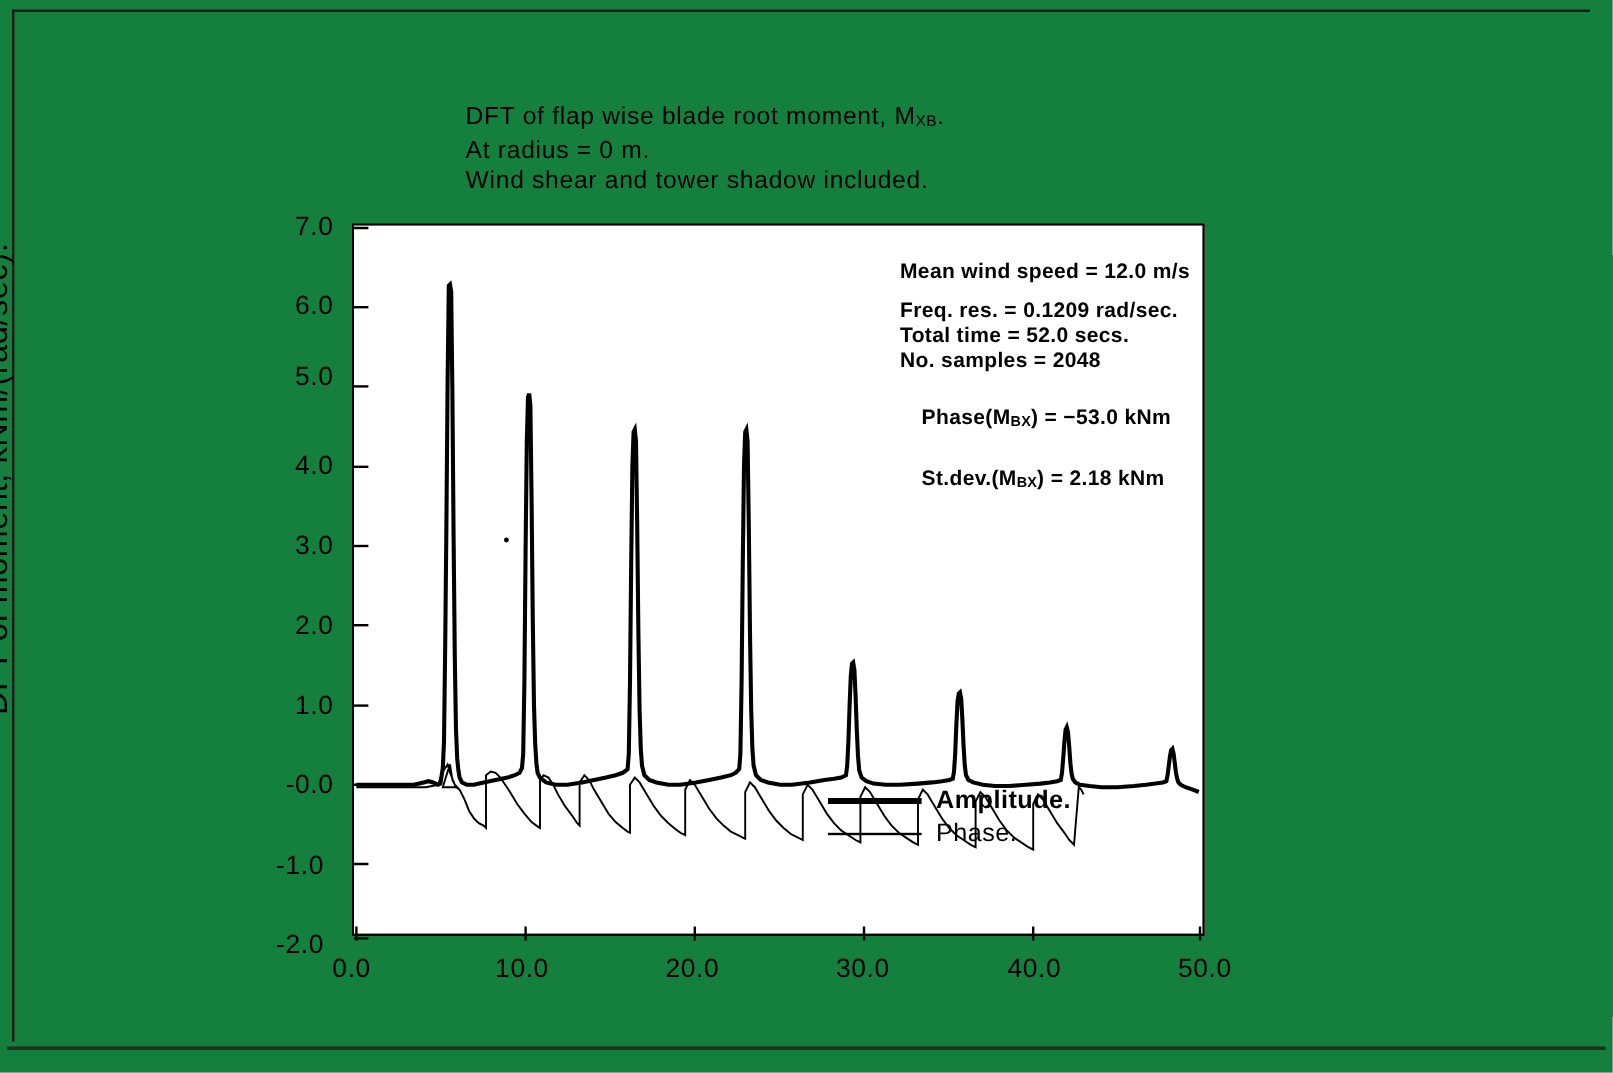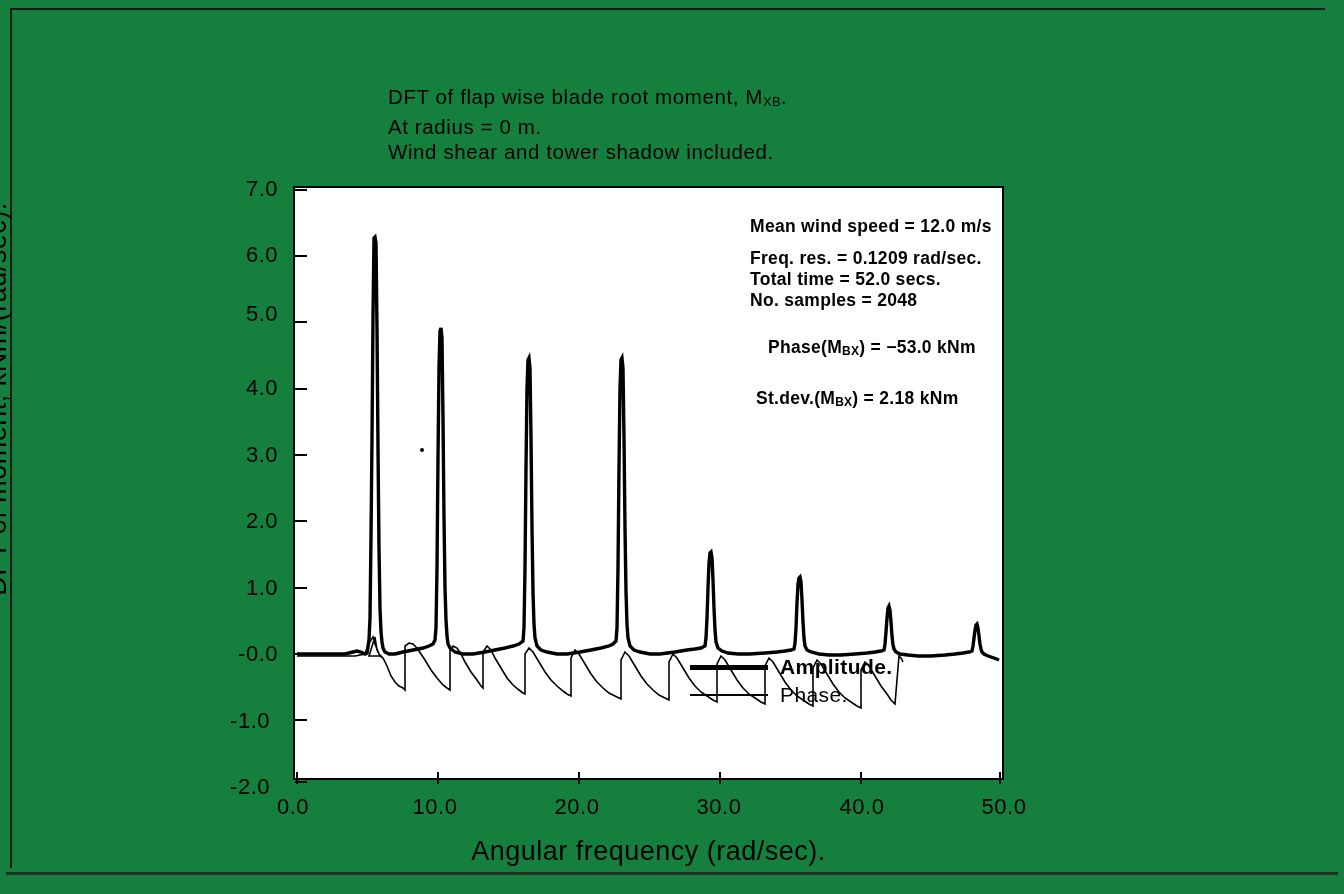--- a/index.html
+++ b/index.html
@@ -168,21 +168,20 @@
   <div class="figure">
 
     <div class="caption">
       <div><span>DFT of flap wise blade root moment, M</span><span class="sub">XB</span><span>.</span></div>
       <div>At radius = 0 m.</div>
       <div>Wind shear and tower shadow included.</div>
     </div>
 
     <div class="ylabel">DFT of moment, kNm/(rad/sec).</div>
 
-    <div class="xlabel">Angular frequency (rad/sec).</div>
 
     <div class="ytick" style="left:188px; top:176px;">7.0</div>
     <div class="ytick" style="left:188px; top:242px;">6.0</div>
     <div class="ytick" style="left:188px; top:301px;">5.0</div>
     <div class="ytick" style="left:188px; top:375px;">4.0</div>
     <div class="ytick" style="left:188px; top:442px;">3.0</div>
     <div class="ytick" style="left:188px; top:508px;">2.0</div>
     <div class="ytick" style="left:188px; top:575px;">1.0</div>
     <div class="ytick" style="left:188px; top:641px;">-0.0</div>
     <div class="ytick" style="left:180px; top:708px;">-1.0</div>
@@ -265,21 +264,21 @@
 
       <div class="annot">
         <div>Mean wind speed = 12.0 m/s</div>
         <div class="gap"></div>
         <div>Freq. res. = 0.1209 rad/sec.</div>
         <div>Total time = 52.0 secs.</div>
         <div>No. samples = 2048</div>
         <div class="gap2"></div>
         <div style="margin-left:18px;"><span>Phase(M</span><span class="sub">BX</span><span>)  =  −53.0  kNm</span></div>
         <div class="gap2"></div>
-        <div style="margin-left:6px;"><span>St.dev.(M</span><span class="sub">BX</span><span>)  =  2.18  kNm</span></div>
+        <div style="margin-left:18px;"><span>St.dev.(M</span><span class="sub">BX</span><span>)  =  2.18  kNm</span></div>
       </div>
 
       <div class="legend">
         <div class="legend-row">
           <span class="legend-line thick"></span>
           <span class="legend-label bold">Amplitude.</span>
         </div>
         <div class="legend-row">
           <span class="legend-line thin"></span>
           <span class="legend-label">Phase.</span>

